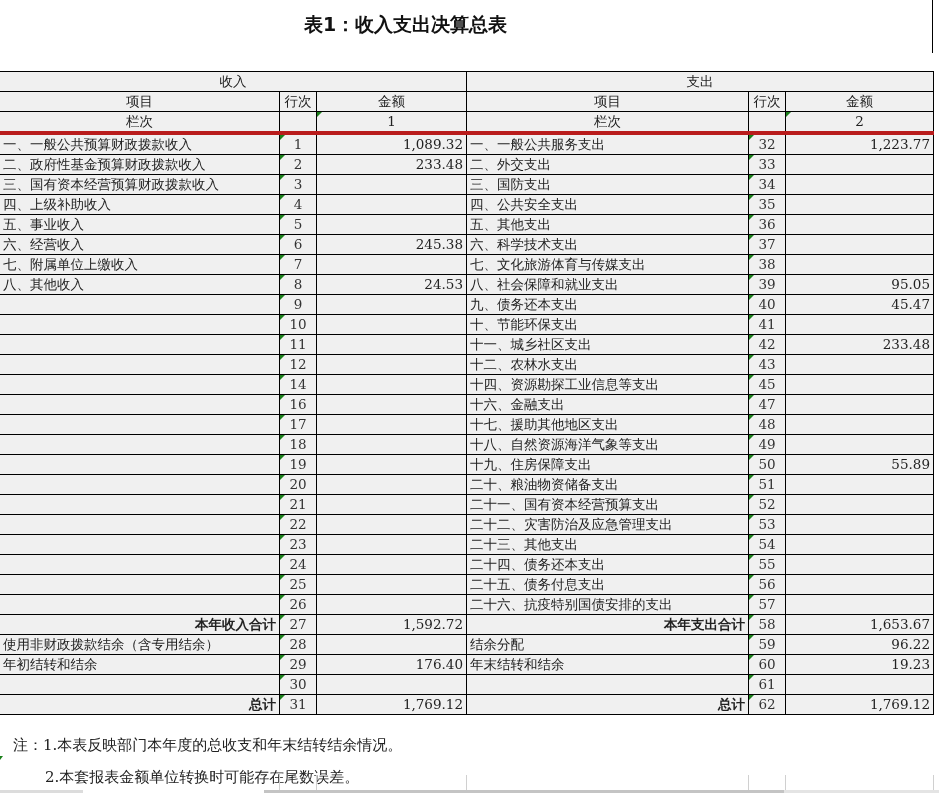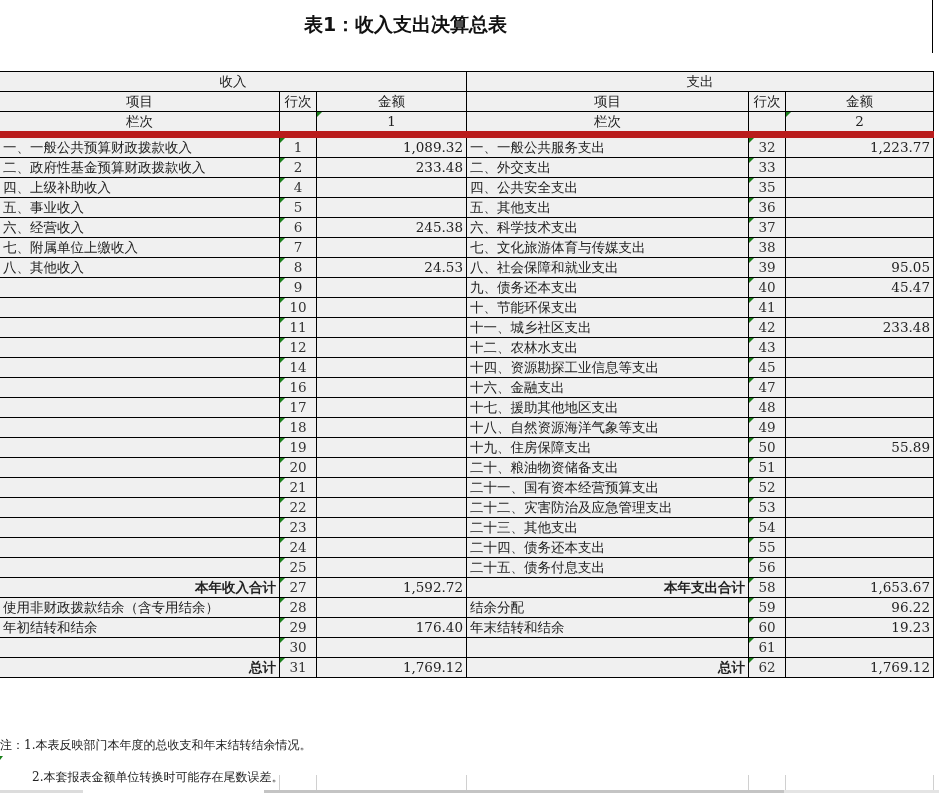--- a/index.html
+++ b/index.html
@@ -10,22 +10,22 @@
   .title-frame { position: absolute; left: 932px; top: 0; width: 1px; height: 53px; background: #000; }
   table.sheet { position: absolute; left: -1px; top: 71px; border-collapse: collapse; table-layout: fixed; }
   table.sheet td { height: 19px; padding: 0 3px; border: 1px solid #000; font-size: 13.5px; line-height: 19px;
                    white-space: nowrap; overflow: hidden; background: #f0f0f0; position: relative; }
   td.c { text-align: center; }
   td.r { text-align: right; background: #ffffff; }
   td.b { font-weight: bold; font-family: "DejaVu Sans", "Liberation Sans", sans-serif; text-align: right; }
   td.num { text-align: center; color: #333; }
   td.mark::before { content: ""; position: absolute; left: 0; top: 0; width: 0; height: 0;
                     border-top: 5px solid #1a7f1a; border-right: 5px solid transparent; }
-  tr.first-data td { border-top: 7px solid #b91c1c; }
-  .notes { position: absolute; left: 0; top: 735px; font-size: 12px; line-height: 20px; }
+  tr.first-data td { border-top: 4px solid #b91c1c; }
+  .notes { position: absolute; left: 0; top: 735px; font-size: 15px; line-height: 20px; padding-left: 13px; }
   .notes .n2 { padding-left: 32px; margin-top: 12px; }
   .note-mark { position: absolute; left: 0; top: 756px; width: 0; height: 0;
                border-top: 4px solid #1a7f1a; border-right: 3px solid transparent; }
   .gridline { position: absolute; top: 775px; width: 1px; height: 15px; background: #d0d0d0; }
   .scroll-strip { position: absolute; top: 790px; height: 3px; background: #c4c4c4; }
 </style>
 </head>
 <body>
 
 <div class="title">表1：收入支出决算总表</div>
@@ -71,20 +71,28 @@
       </tr>
       <tr>
         <td class="">二、政府性基金预算财政拨款收入</td>
         <td class="num mark">2</td>
         <td class="r">233.48</td>
         <td class="">二、外交支出</td>
         <td class="num mark">33</td>
         <td class="r"></td>
       </tr>
       <tr>
+        <td class="">三、国有资本经营预算财政拨款收入</td>
+        <td class="num mark">3</td>
+        <td class="r"></td>
+        <td class="">三、国防支出</td>
+        <td class="num mark">34</td>
+        <td class="r"></td>
+      </tr>
+      <tr>
         <td class="">四、上级补助收入</td>
         <td class="num mark">4</td>
         <td class="r"></td>
         <td class="">四、公共安全支出</td>
         <td class="num mark">35</td>
         <td class="r"></td>
       </tr>
       <tr>
         <td class="">五、事业收入</td>
         <td class="num mark">5</td>
@@ -228,20 +236,28 @@
         <td class="">二十四、债务还本支出</td>
         <td class="num mark">55</td>
         <td class="r"></td>
       </tr>
       <tr>
         <td class=""></td>
         <td class="num mark">25</td>
         <td class="r"></td>
         <td class="">二十五、债务付息支出</td>
         <td class="num mark">56</td>
+        <td class="r"></td>
+      </tr>
+      <tr>
+        <td class=""></td>
+        <td class="num mark">26</td>
+        <td class="r"></td>
+        <td class="">二十六、抗疫特别国债安排的支出</td>
+        <td class="num mark">57</td>
         <td class="r"></td>
       </tr>
       <tr>
         <td class="b">本年收入合计</td>
         <td class="num mark">27</td>
         <td class="r">1,592.72</td>
         <td class="b">本年支出合计</td>
         <td class="num mark">58</td>
         <td class="r">1,653.67</td>
       </tr>

